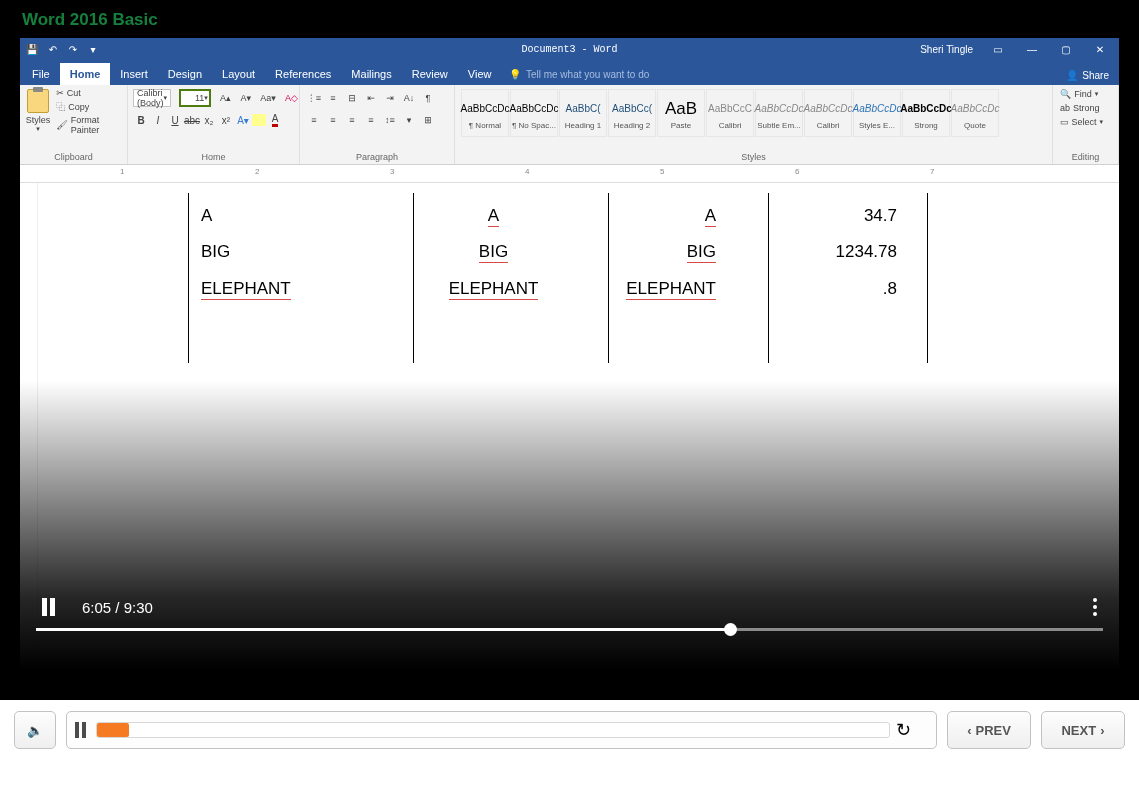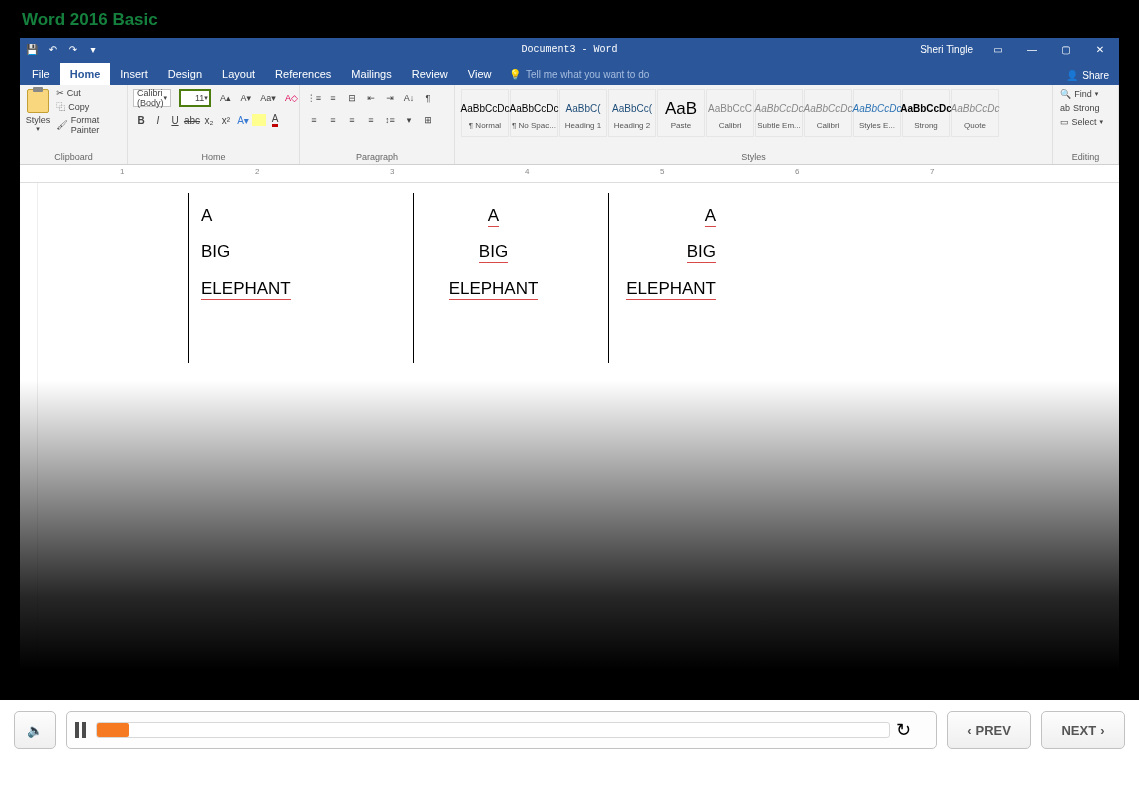--- a/index.html
+++ b/index.html
@@ -302,26 +302,51 @@
           <div class="tab-col c2" style="width:160px;">
             <div class="tab-cell"><span class="uline">A</span></div>
             <div class="tab-cell"><span class="uline">BIG</span></div>
             <div class="tab-cell"><span class="uline">ELEPHANT</span></div>
           </div>
           <div class="tab-col c3" style="width:120px;">
             <div class="tab-cell"><span class="uline">A</span></div>
             <div class="tab-cell"><span class="uline">BIG</span></div>
             <div class="tab-cell"><span class="uline">ELEPHANT</span></div>
           </div>
+          <div class="tab-col c4">
+            <div class="tab-cell">34.7</div>
+            <div class="tab-cell">1234.78</div>
+            <div class="tab-cell">.8</div>
+          </div>
         </div>
       </div>
     </div>
 
     <div class="video-overlay-grad"></div>
 
+    <div class="video-controls">
+      <div class="vc-row1">
+        <div class="vc-play">
+            <span></span>
+            <span></span>
+          </div>
+        <span>6:05</span>
+        <span>&nbsp;/&nbsp;</span>
+        <span>9:30</span>
+        <div class="vc-more">
+            <span></span>
+            <span></span>
+            <span></span>
+          </div>
+      </div>
+      <div class="vc-bar">
+        <div class="vc-fill"></div>
+        <div class="vc-thumb"></div>
+      </div>
+    </div>
   </div>
 </div>
 
 <div class="bottom-bar">
   <div class="ctrl-btn vol-btn">
       <span>🔈</span>
     </div>
   <div class="seek-wrap">
     <div class="seek-pause">
         <span></span>

